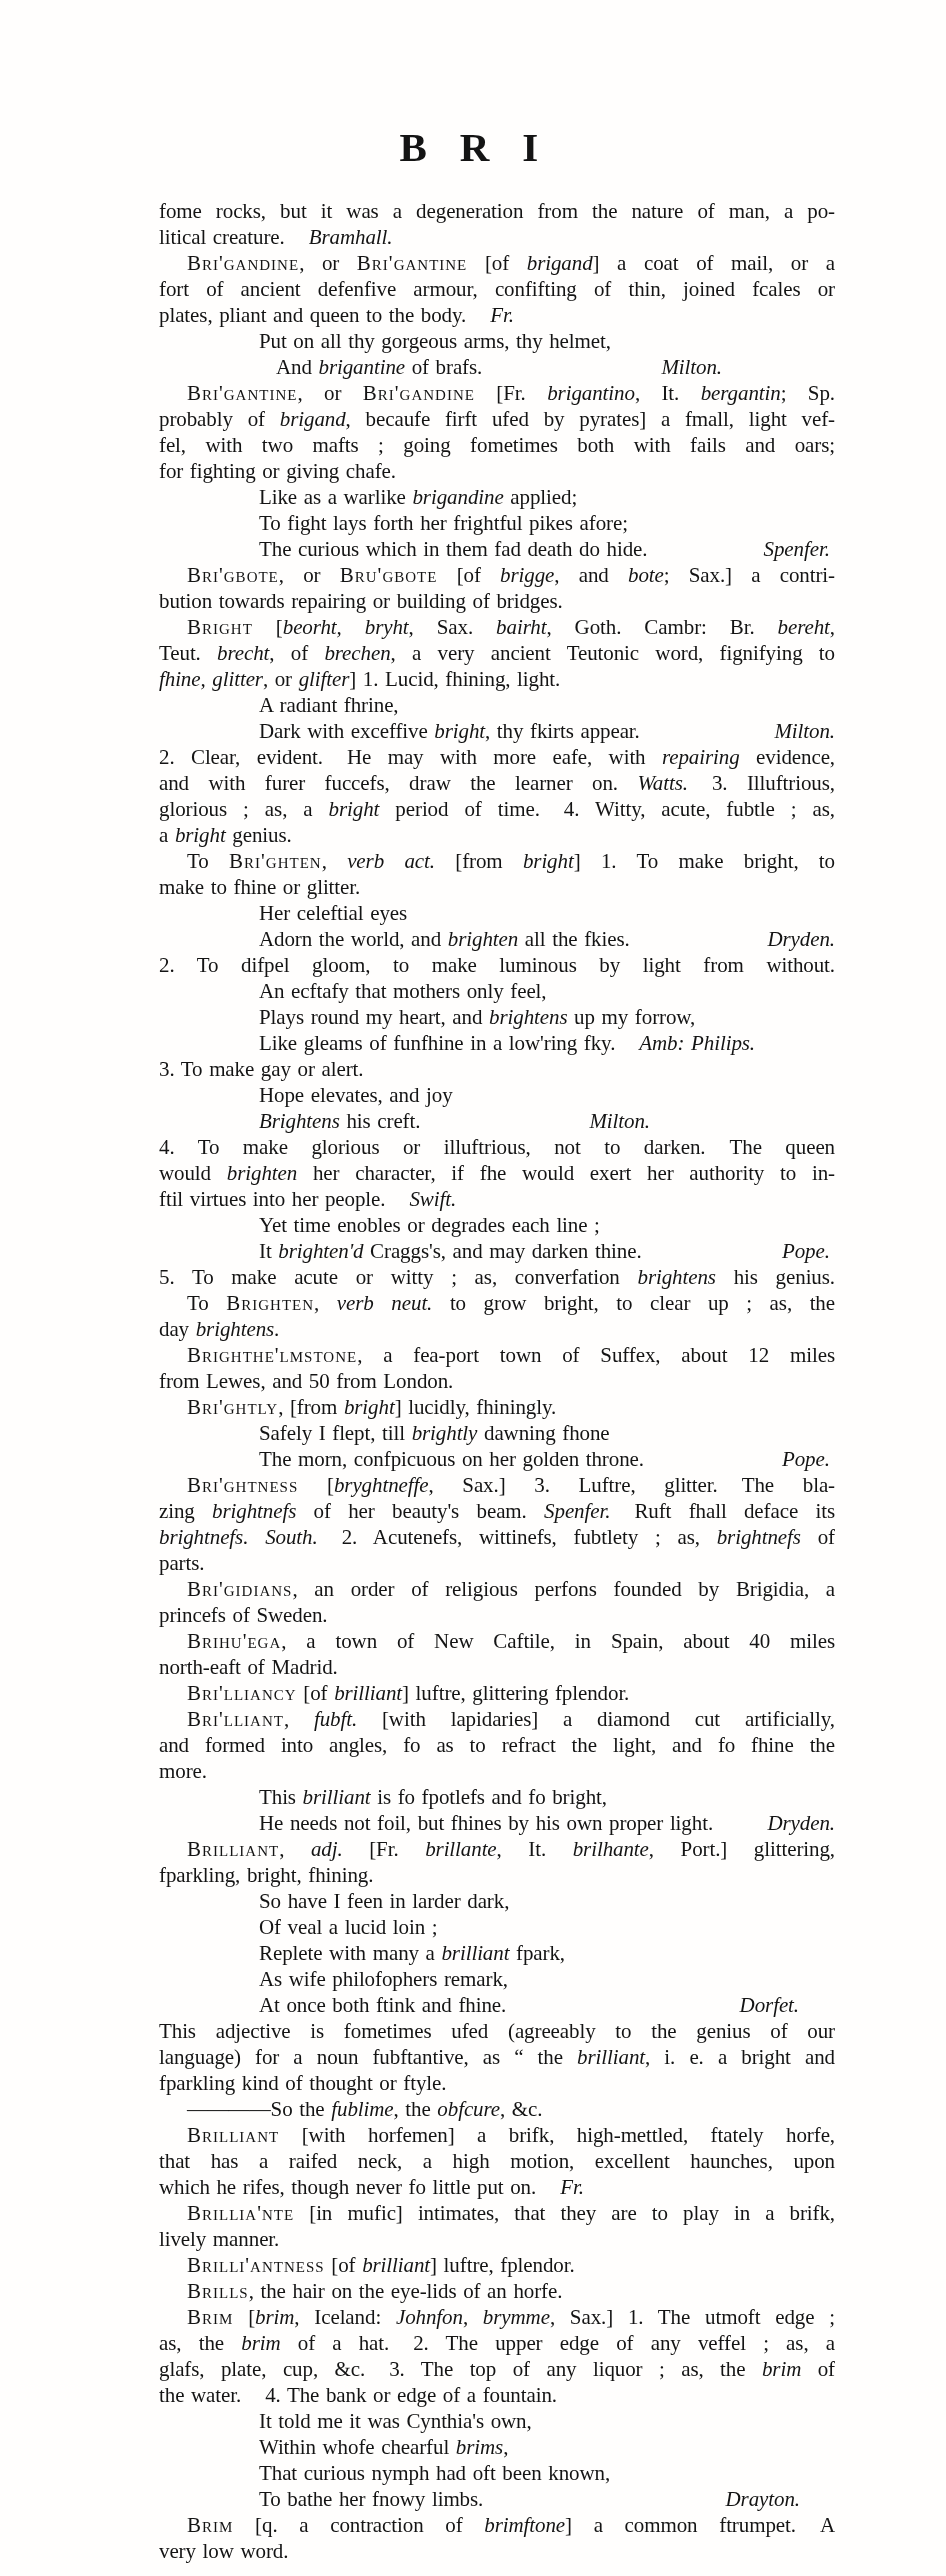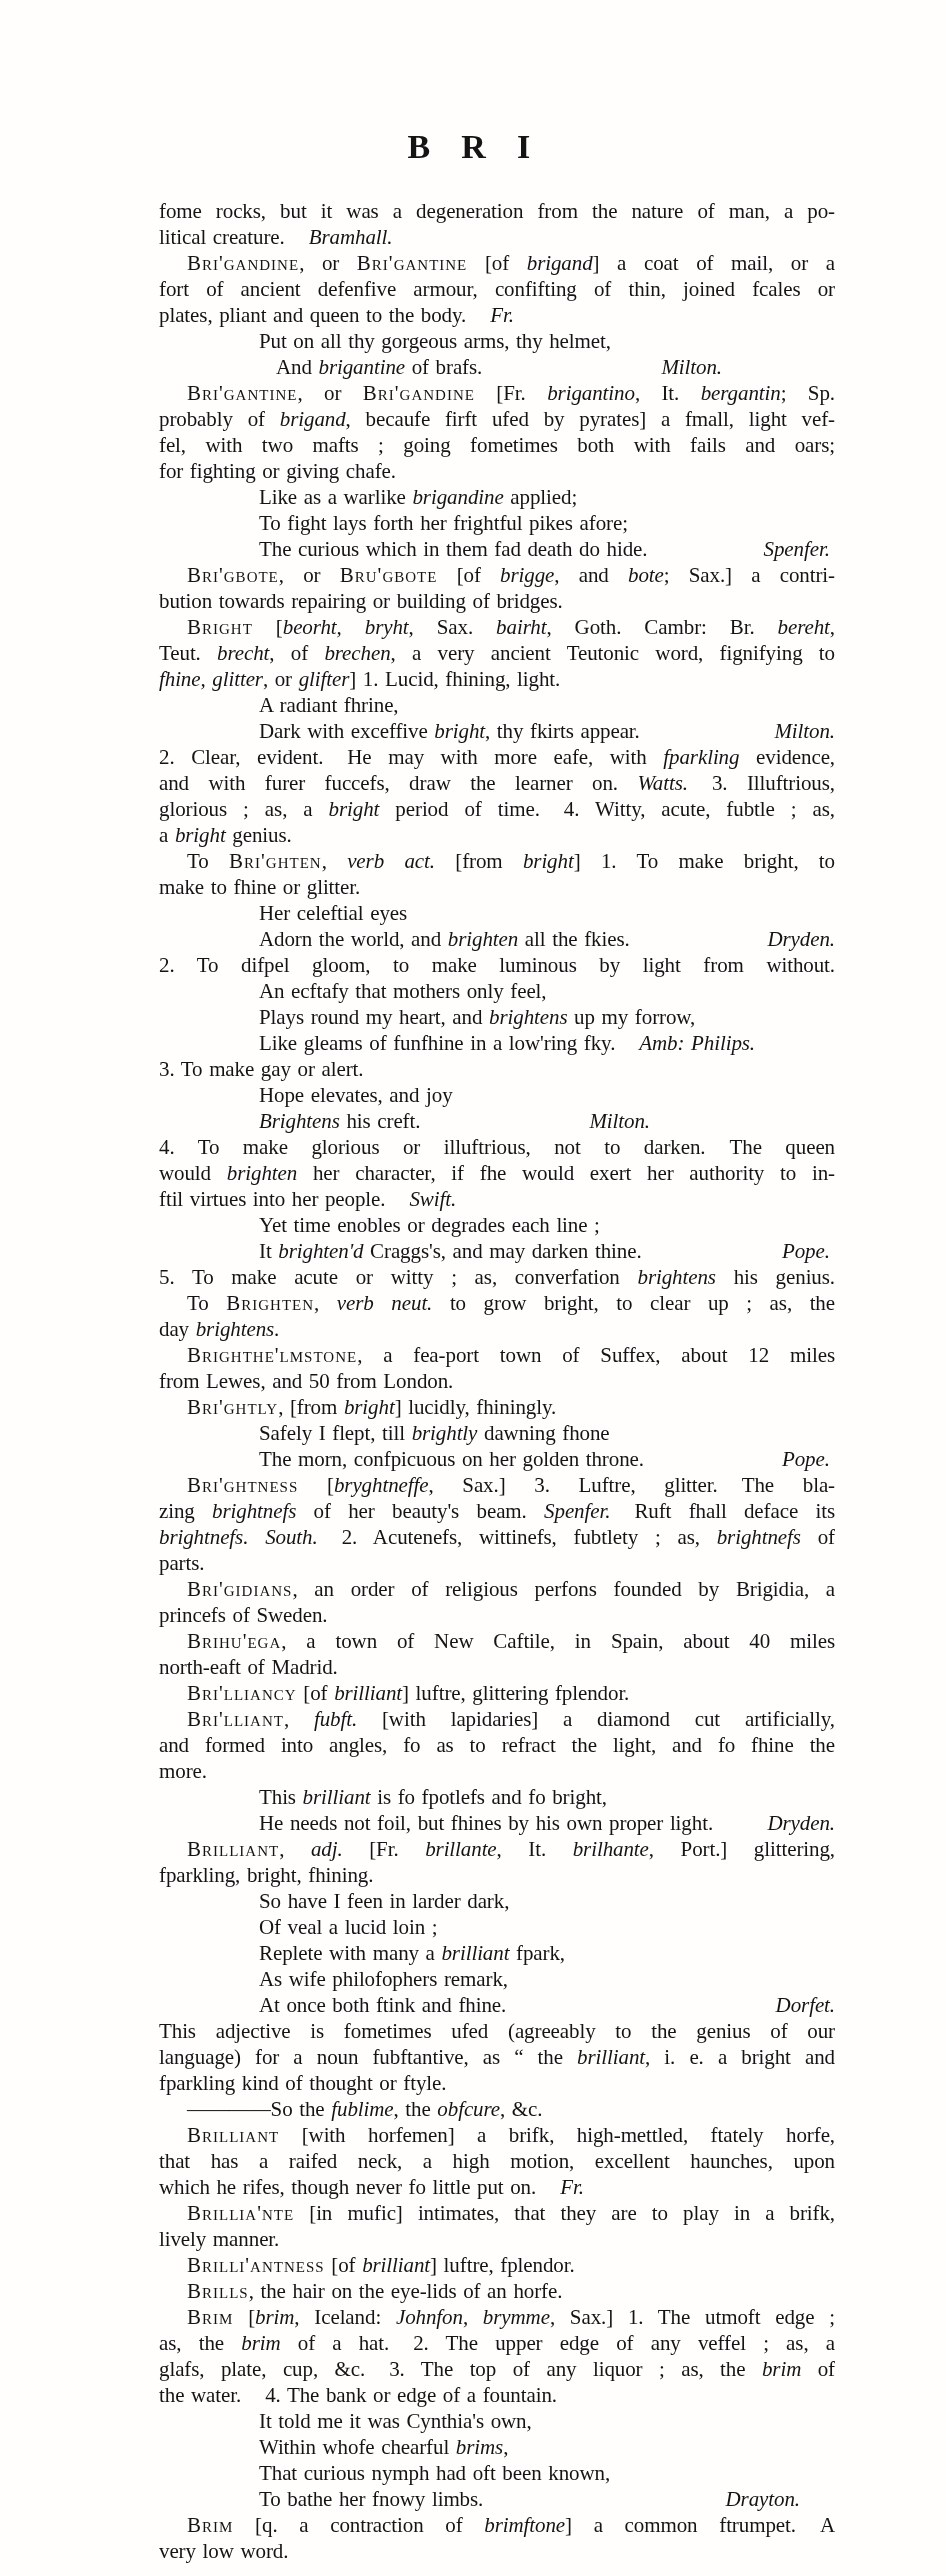--- a/index.html
+++ b/index.html
@@ -1,19 +1,19 @@
 <!DOCTYPE html>
 <html style="font-size:8.2px"><head>
 <meta charset="utf-8">
 <style>
   html,body{margin:0;padding:0;background:#ffffff;}
   .page{position:relative;width:947px;height:3128px;background:#fffefd;
         font-family:"Liberation Serif","DejaVu Serif",serif;color:#141414;overflow:hidden;}
   .header{position:absolute;top:121px;left:155px;width:639px;text-align:center;
-          font-size:34px;line-height:52px;font-weight:bold;letter-spacing:11.3px;}
+          font-size:41px;line-height:52px;font-weight:bold;letter-spacing:11.3px;}
   .textblock{position:absolute;top:198px;left:159px;width:676px;
              font-size:21px;line-height:26px;letter-spacing:-0.1px;word-spacing:1.5px;}
   .line{min-height:26px;}
   .line.full{text-align:justify;text-align-last:justify;}
   .line.has-attr{display:flex;align-items:baseline;}
   .qgroup{flex:0 1 auto;}
   .attr{font-style:italic;margin-left:auto;white-space:nowrap;}
   .it{font-style:italic;}
   .sc{font-variant:small-caps;letter-spacing:1px;}
   .gap{display:inline-block;width:24px;}
@@ -51,21 +51,21 @@
       <div class="line ind-e full"><span class="sc">Bri'gbote</span><span class="">, or </span><span class="sc">Bru'gbote</span><span class=""> [of </span><span class="it">brigge</span><span class="">, and </span><span class="it">bote</span><span class="">; Sax.] a contri-</span></div>
       <div class="line ind-f"><span class="">bution towards repairing or building of bridges.</span></div>
       <div class="line ind-e full"><span class="sc">Bright</span><span class=""> [</span><span class="it">beorht, bryht</span><span class="">, Sax. </span><span class="it">bairht</span><span class="">, Goth. Cambr: Br. </span><span class="it">bereht</span><span class="">,</span></div>
       <div class="line ind-f full"><span class="">Teut. </span><span class="it">brecht</span><span class="">, of </span><span class="it">brechen</span><span class="">, a very ancient Teutonic word, fignifying to</span></div>
       <div class="line ind-f"><span class="it">fhine, glitter</span><span class="">, or </span><span class="it">glifter</span><span class="">] 1. Lucid, fhining, light.</span></div>
       <div class="line ind-q"><span class="">A radiant fhrine,</span></div>
       <div class="line ind-q has-attr">
         <span class="qgroup"><span class="">Dark with exceffive </span><span class="it">bright</span><span class="">, thy fkirts appear.</span></span>
         <span class="attr" style="margin-right: 0px;">Milton.</span>
       </div>
-      <div class="line ind-f full"><span class="">2. Clear, evident.</span><span class="gap"></span><span class="">He may with more eafe, with </span><span class="it">fparkling</span><span class=""> evidence,</span></div>
+      <div class="line ind-f full"><span class="">2. Clear, evident.</span><span class="gap"></span><span class="">He may with more eafe, with </span><span class="it">repairing</span><span class=""> evidence,</span></div>
       <div class="line ind-f full"><span class="">and with furer fuccefs, draw the learner on. </span><span class="it">Watts.</span><span class="gap"></span><span class="">3. Illuftrious,</span></div>
       <div class="line ind-f full"><span class="">glorious ; as, a </span><span class="it">bright</span><span class=""> period of time.</span><span class="gap"></span><span class="">4. Witty, acute, fubtle ; as,</span></div>
       <div class="line ind-f"><span class="">a </span><span class="it">bright</span><span class=""> genius.</span></div>
       <div class="line ind-e full"><span class="">To </span><span class="sc">Bri'ghten</span><span class="">, </span><span class="it">verb act.</span><span class=""> [from </span><span class="it">bright</span><span class="">] 1. To make bright, to</span></div>
       <div class="line ind-f"><span class="">make to fhine or glitter.</span></div>
       <div class="line ind-q"><span class="">Her celeftial eyes</span></div>
       <div class="line ind-q has-attr">
         <span class="qgroup"><span class="">Adorn the world, and </span><span class="it">brighten</span><span class=""> all the fkies.</span></span>
         <span class="attr" style="margin-right: 0px;">Dryden.</span>
       </div>
@@ -119,21 +119,21 @@
         <span class="attr" style="margin-right: 0px;">Dryden.</span>
       </div>
       <div class="line ind-e full"><span class="sc">Brilliant</span><span class="">, </span><span class="it">adj.</span><span class=""> [Fr. </span><span class="it">brillante</span><span class="">, It. </span><span class="it">brilhante</span><span class="">, Port.] glittering,</span></div>
       <div class="line ind-f"><span class="">fparkling, bright, fhining.</span></div>
       <div class="line ind-q"><span class="">So have I feen in larder dark,</span></div>
       <div class="line ind-q"><span class="">Of veal a lucid loin ;</span></div>
       <div class="line ind-q"><span class="">Replete with many a </span><span class="it">brilliant</span><span class=""> fpark,</span></div>
       <div class="line ind-q"><span class="">As wife philofophers remark,</span></div>
       <div class="line ind-q has-attr">
         <span class="qgroup"><span class="">At once both ftink and fhine.</span></span>
-        <span class="attr" style="">Dorfet.</span>
+        <span class="attr" style="margin-right: 36px;">Dorfet.</span>
       </div>
       <div class="line ind-f full"><span class="">This adjective is fometimes ufed (agreeably to the genius of our</span></div>
       <div class="line ind-f full"><span class="">language) for a noun fubftantive, as “ the </span><span class="it">brilliant</span><span class="">, i. e. a bright and</span></div>
       <div class="line ind-f"><span class="">fparkling kind of thought or ftyle.</span></div>
       <div class="line ind-e"><span class="">————So the </span><span class="it">fublime</span><span class="">, the </span><span class="it">obfcure</span><span class="">, &amp;c.</span></div>
       <div class="line ind-e full"><span class="sc">Brilliant</span><span class=""> [with horfemen] a brifk, high-mettled, ftately horfe,</span></div>
       <div class="line ind-f full"><span class="">that has a raifed neck, a high motion, excellent haunches, upon</span></div>
       <div class="line ind-f"><span class="">which he rifes, though never fo little put on.</span><span class="gap"></span><span class="it">Fr.</span></div>
       <div class="line ind-e full"><span class="sc">Brillia'nte</span><span class=""> [in mufic] intimates, that they are to play in a brifk,</span></div>
       <div class="line ind-f"><span class="">lively manner.</span></div>

